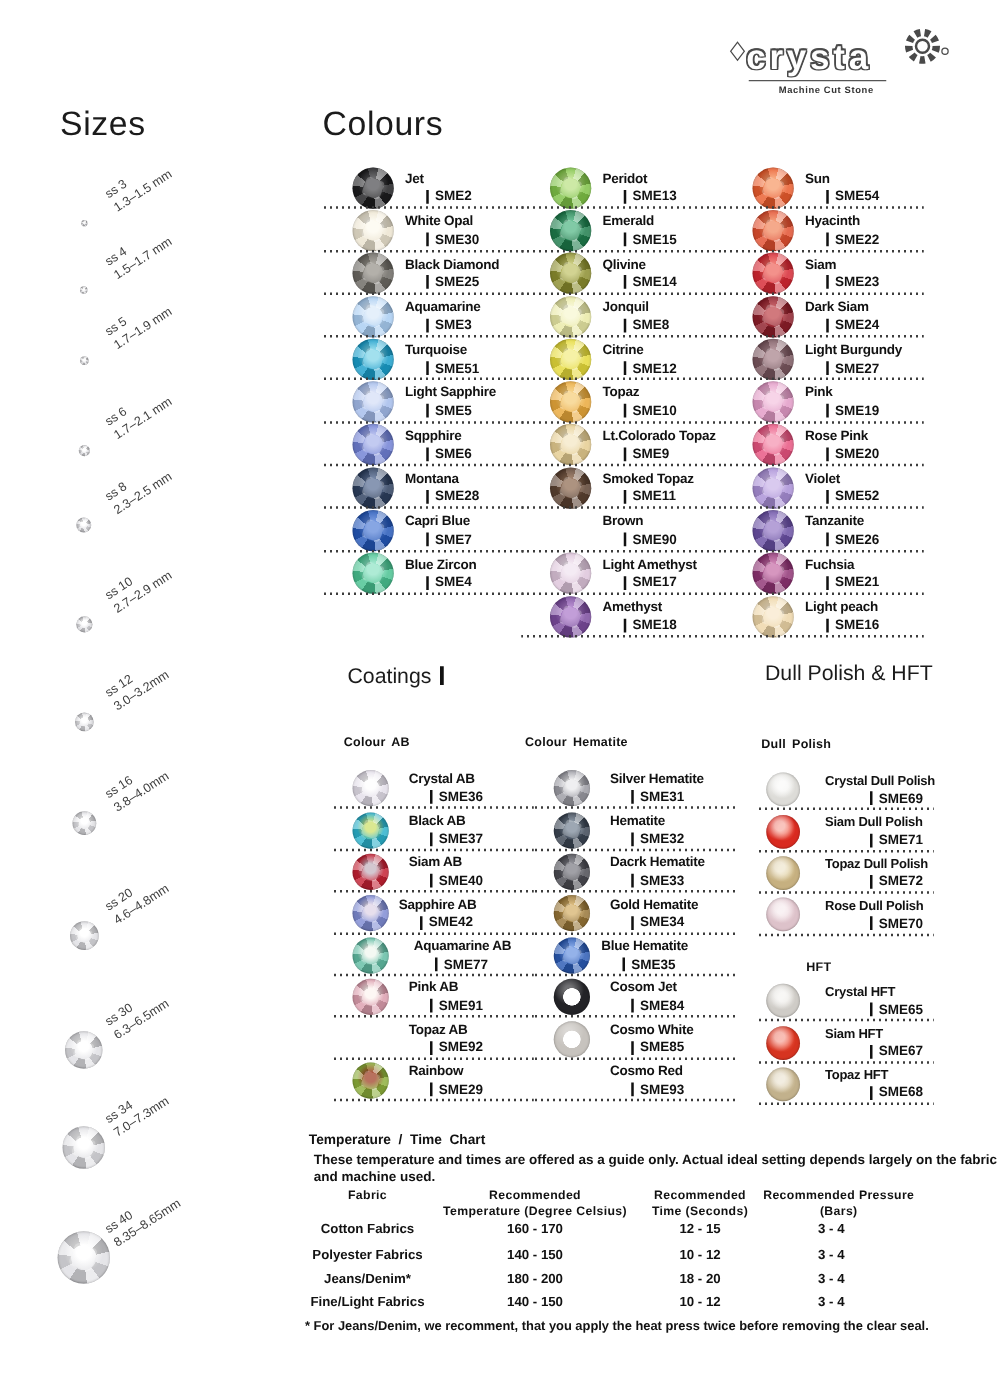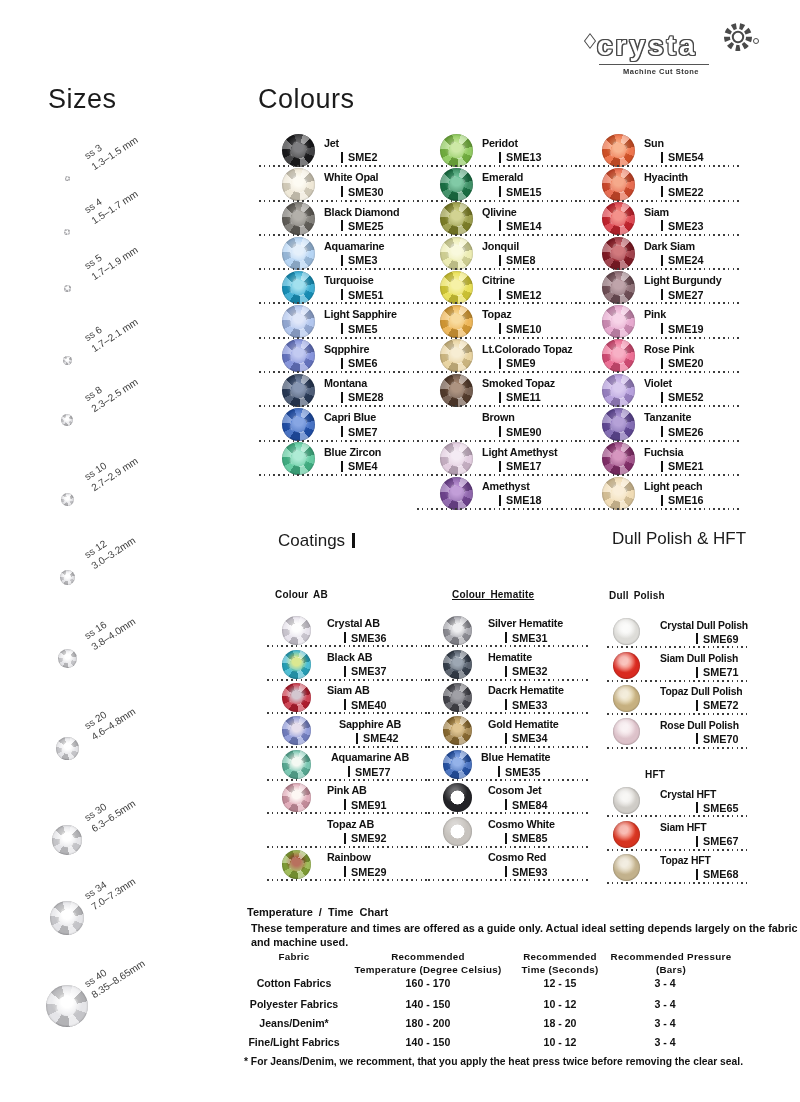--- a/index.html
+++ b/index.html
@@ -549,21 +549,21 @@
             <div class="name">Siam AB</div>
             <div class="code">
               <span class="pipe"></span>
               <span>SME40</span>
             </div>
           </div>
           <div class="dotline"></div>
         </div>
         <div class="row" style="height: 33.4px;">
           <div class="gem faceted" style="height: 29px; width: 29px; background: radial-gradient(circle at 50% 40%, rgb(223, 213, 231) 0px, rgb(223, 213, 231) 18%, rgb(127, 140, 212) 48%, rgb(127, 140, 212) 70%, rgb(69, 79, 155) 98%); margin-left: 15px;"></div>
-          <div class="lbl" style="margin-left: 28px; text-align: center;">
+          <div class="lbl" style="margin-left: 8px; text-align: center;">
             <div class="name">Sapphire AB</div>
             <div class="code">
               <span class="pipe"></span>
               <span>SME42</span>
             </div>
           </div>
           <div class="dotline"></div>
         </div>
         <div class="row" style="height: 33.4px;">
           <div class="gem faceted" style="height: 29px; width: 29px; background: radial-gradient(circle at 50% 40%, rgb(241, 247, 239) 0px, rgb(241, 247, 239) 18%, rgb(98, 189, 164) 48%, rgb(98, 189, 164) 70%, rgb(41, 128, 111) 98%); margin-left: 15px;"></div>
@@ -603,21 +603,21 @@
           <div class="lbl" style="margin-left: 16px;">
             <div class="name">Rainbow</div>
             <div class="code">
               <span class="pipe"></span>
               <span>SME29</span>
             </div>
           </div>
           <div class="dotline"></div>
         </div>
       </div>
-      <div class="grp-hdr" style="left: 452px; top: 589px; text-decoration: underline;">Colour Hematite</div>
+      <div class="grp-hdr" style="left: 420px; top: 589px;">Colour Hematite</div>
       <div class="col" style="left: 428px; top: 614px; width: 160px;">
         <div class="row" style="height: 33.4px;">
           <div class="gem faceted" style="height: 29px; width: 29px; background: radial-gradient(circle at 50% 40%, rgb(234, 234, 236) 0px, rgb(234, 234, 236) 18%, rgb(155, 155, 163) 48%, rgb(155, 155, 163) 70%, rgb(45, 45, 50) 98%); margin-left: 15px;"></div>
           <div class="lbl" style="margin-left: 16px;">
             <div class="name">Silver Hematite</div>
             <div class="code">
               <span class="pipe"></span>
               <span>SME31</span>
             </div>
           </div>

